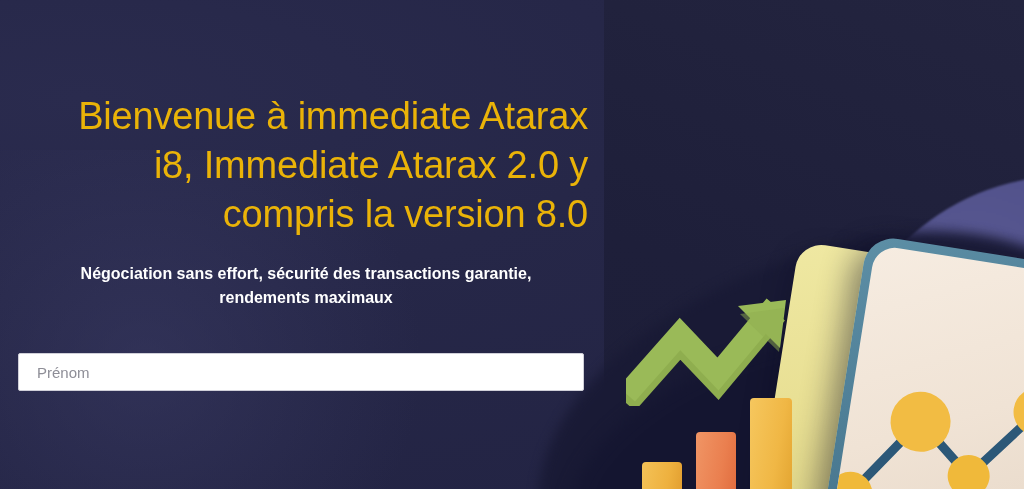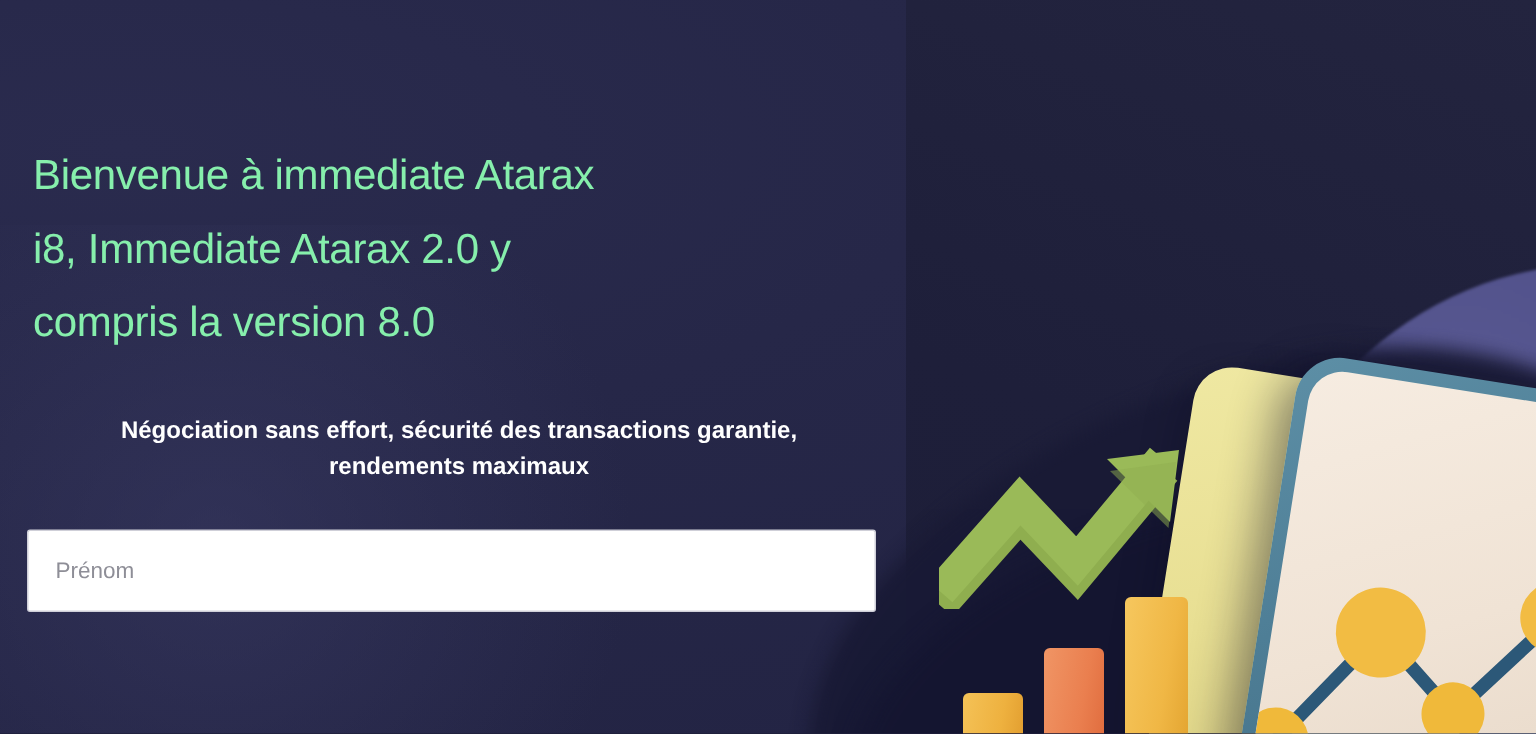--- a/index.html
+++ b/index.html
@@ -116,51 +116,51 @@
 
   
   .hero {
     position: absolute;
     left: 0; top: 0;
     width: 612px;
   }
   .headline {
     margin: 0;
     padding: 92px 24px 0 22px;
-    color: #86efac;
-    font-size: 28px;
+    color: #eab308;
+    font-size: 38px;
     font-weight: 300;
     line-height: 49px;
     letter-spacing: -0.2px;
-    text-align: left;
+    text-align: right;
     white-space: pre-line;
   }
   .subheadline {
-    margin: 18px;
+    margin: 4px;
     padding: 19px 40px 0 40px;
     color: #ffffff;
     font-size: 16px;
     font-weight: 700;
     line-height: 24px;
     text-align: center;
     white-space: pre-line;
   }
 
   
   .form {
     position: absolute;
     left: 18px;
     top: 353px;
     width: 566px;
   }
   .field {
     display: block;
     box-sizing: border-box;
     width: 566px;
-    height: 55px;
+    height: 38px;
     background: #ffffff;
     border: 1px solid #cfcfd8;
     border-radius: 2px;
     padding: 0 18px;
     font-family: "Liberation Sans", sans-serif;
     font-size: 15px;
     color: #333344;
     outline: none;
     margin-bottom: 24px;
   }

